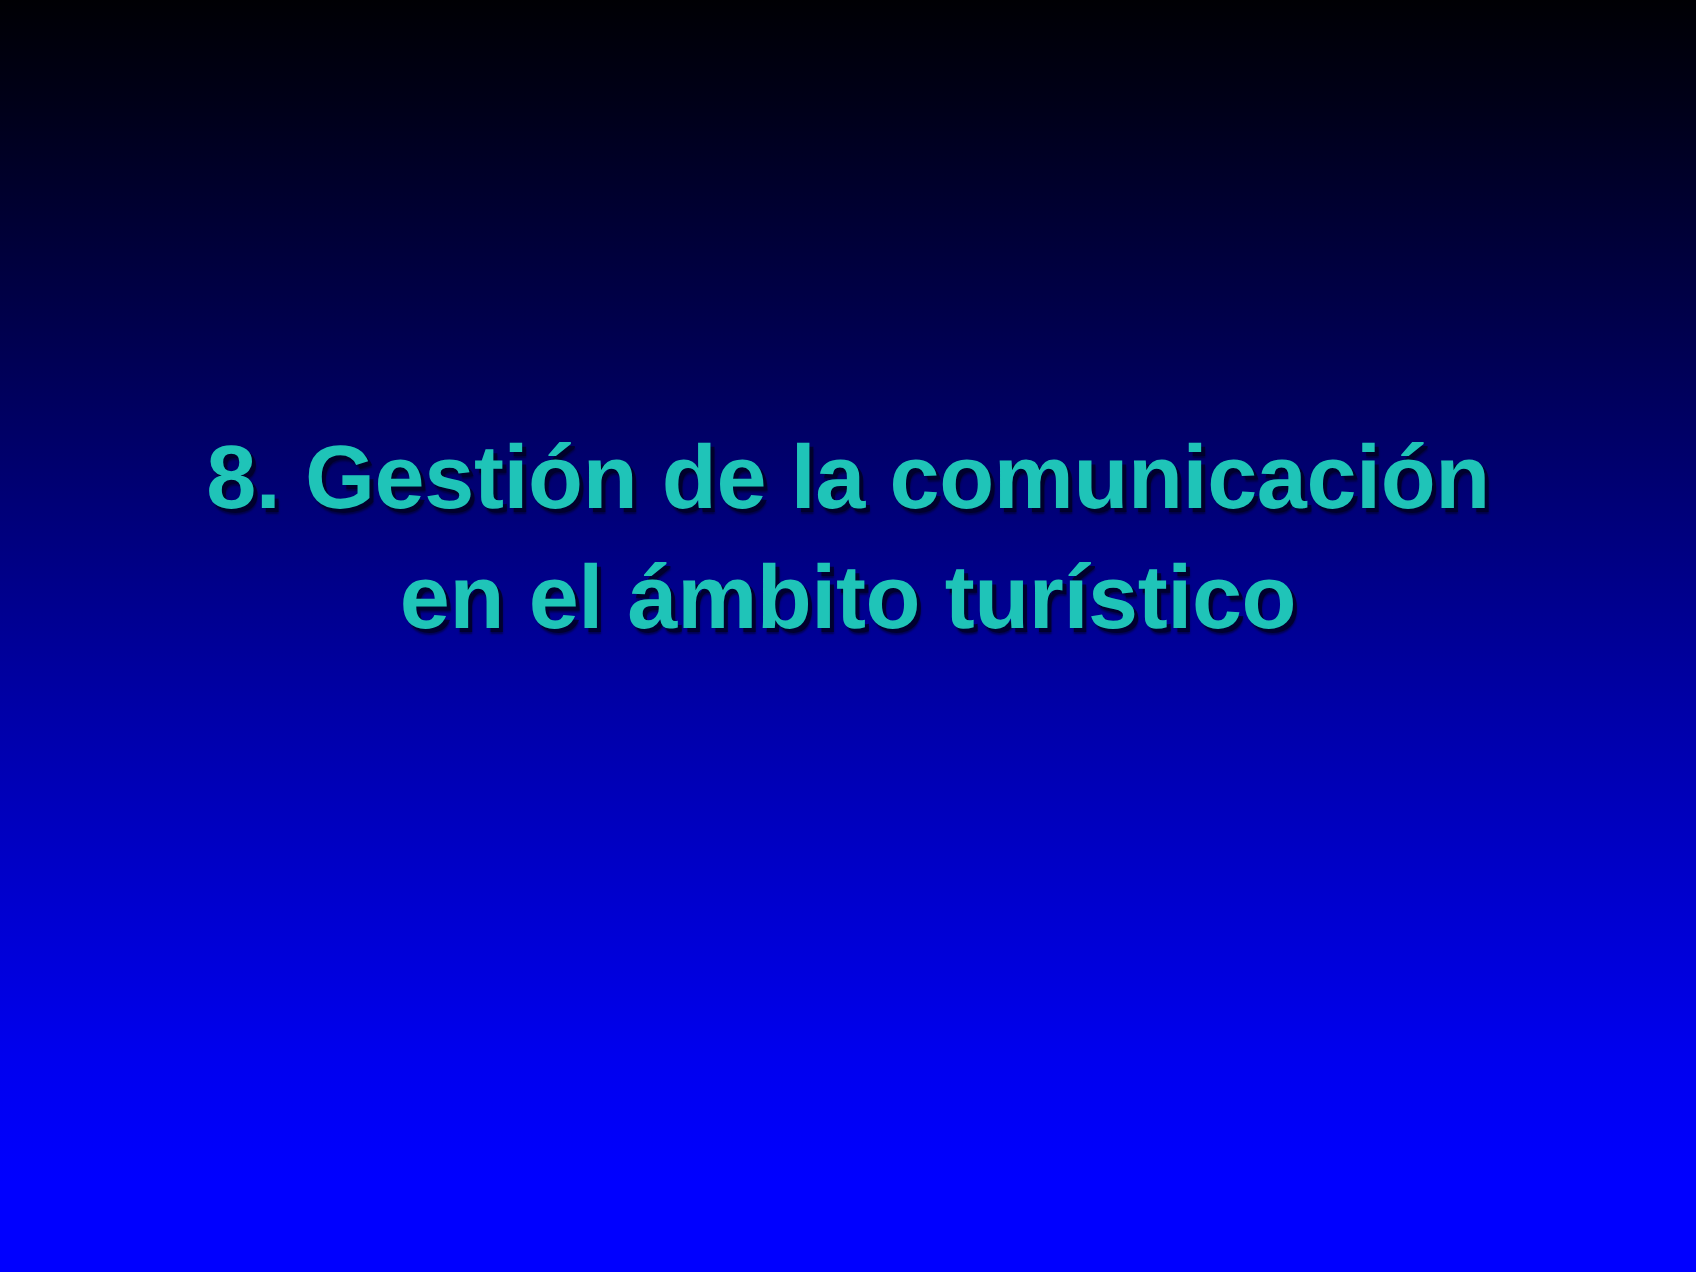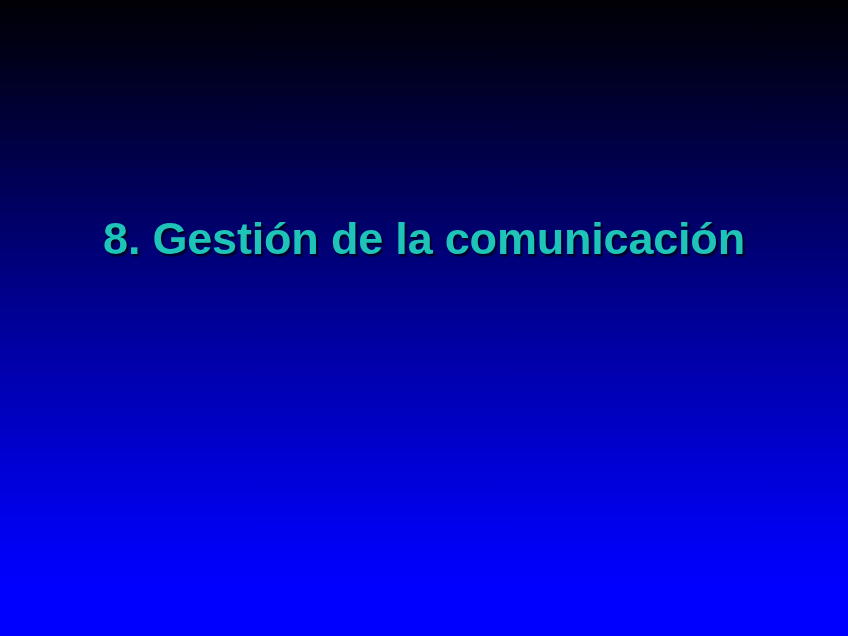--- a/index.html
+++ b/index.html
@@ -69,16 +69,17 @@
 </style>
 </head>
 <body>
 
 <div id="slide">
 
   <div id="title-block">
 
     <span class="title-line" id="title-line-1">8. Gestión de la comunicación</span>
 
+    <span class="title-line" id="title-line-2">en el ámbito turístico</span>
 
   </div>
 
 </div>
 
 </body></html>

